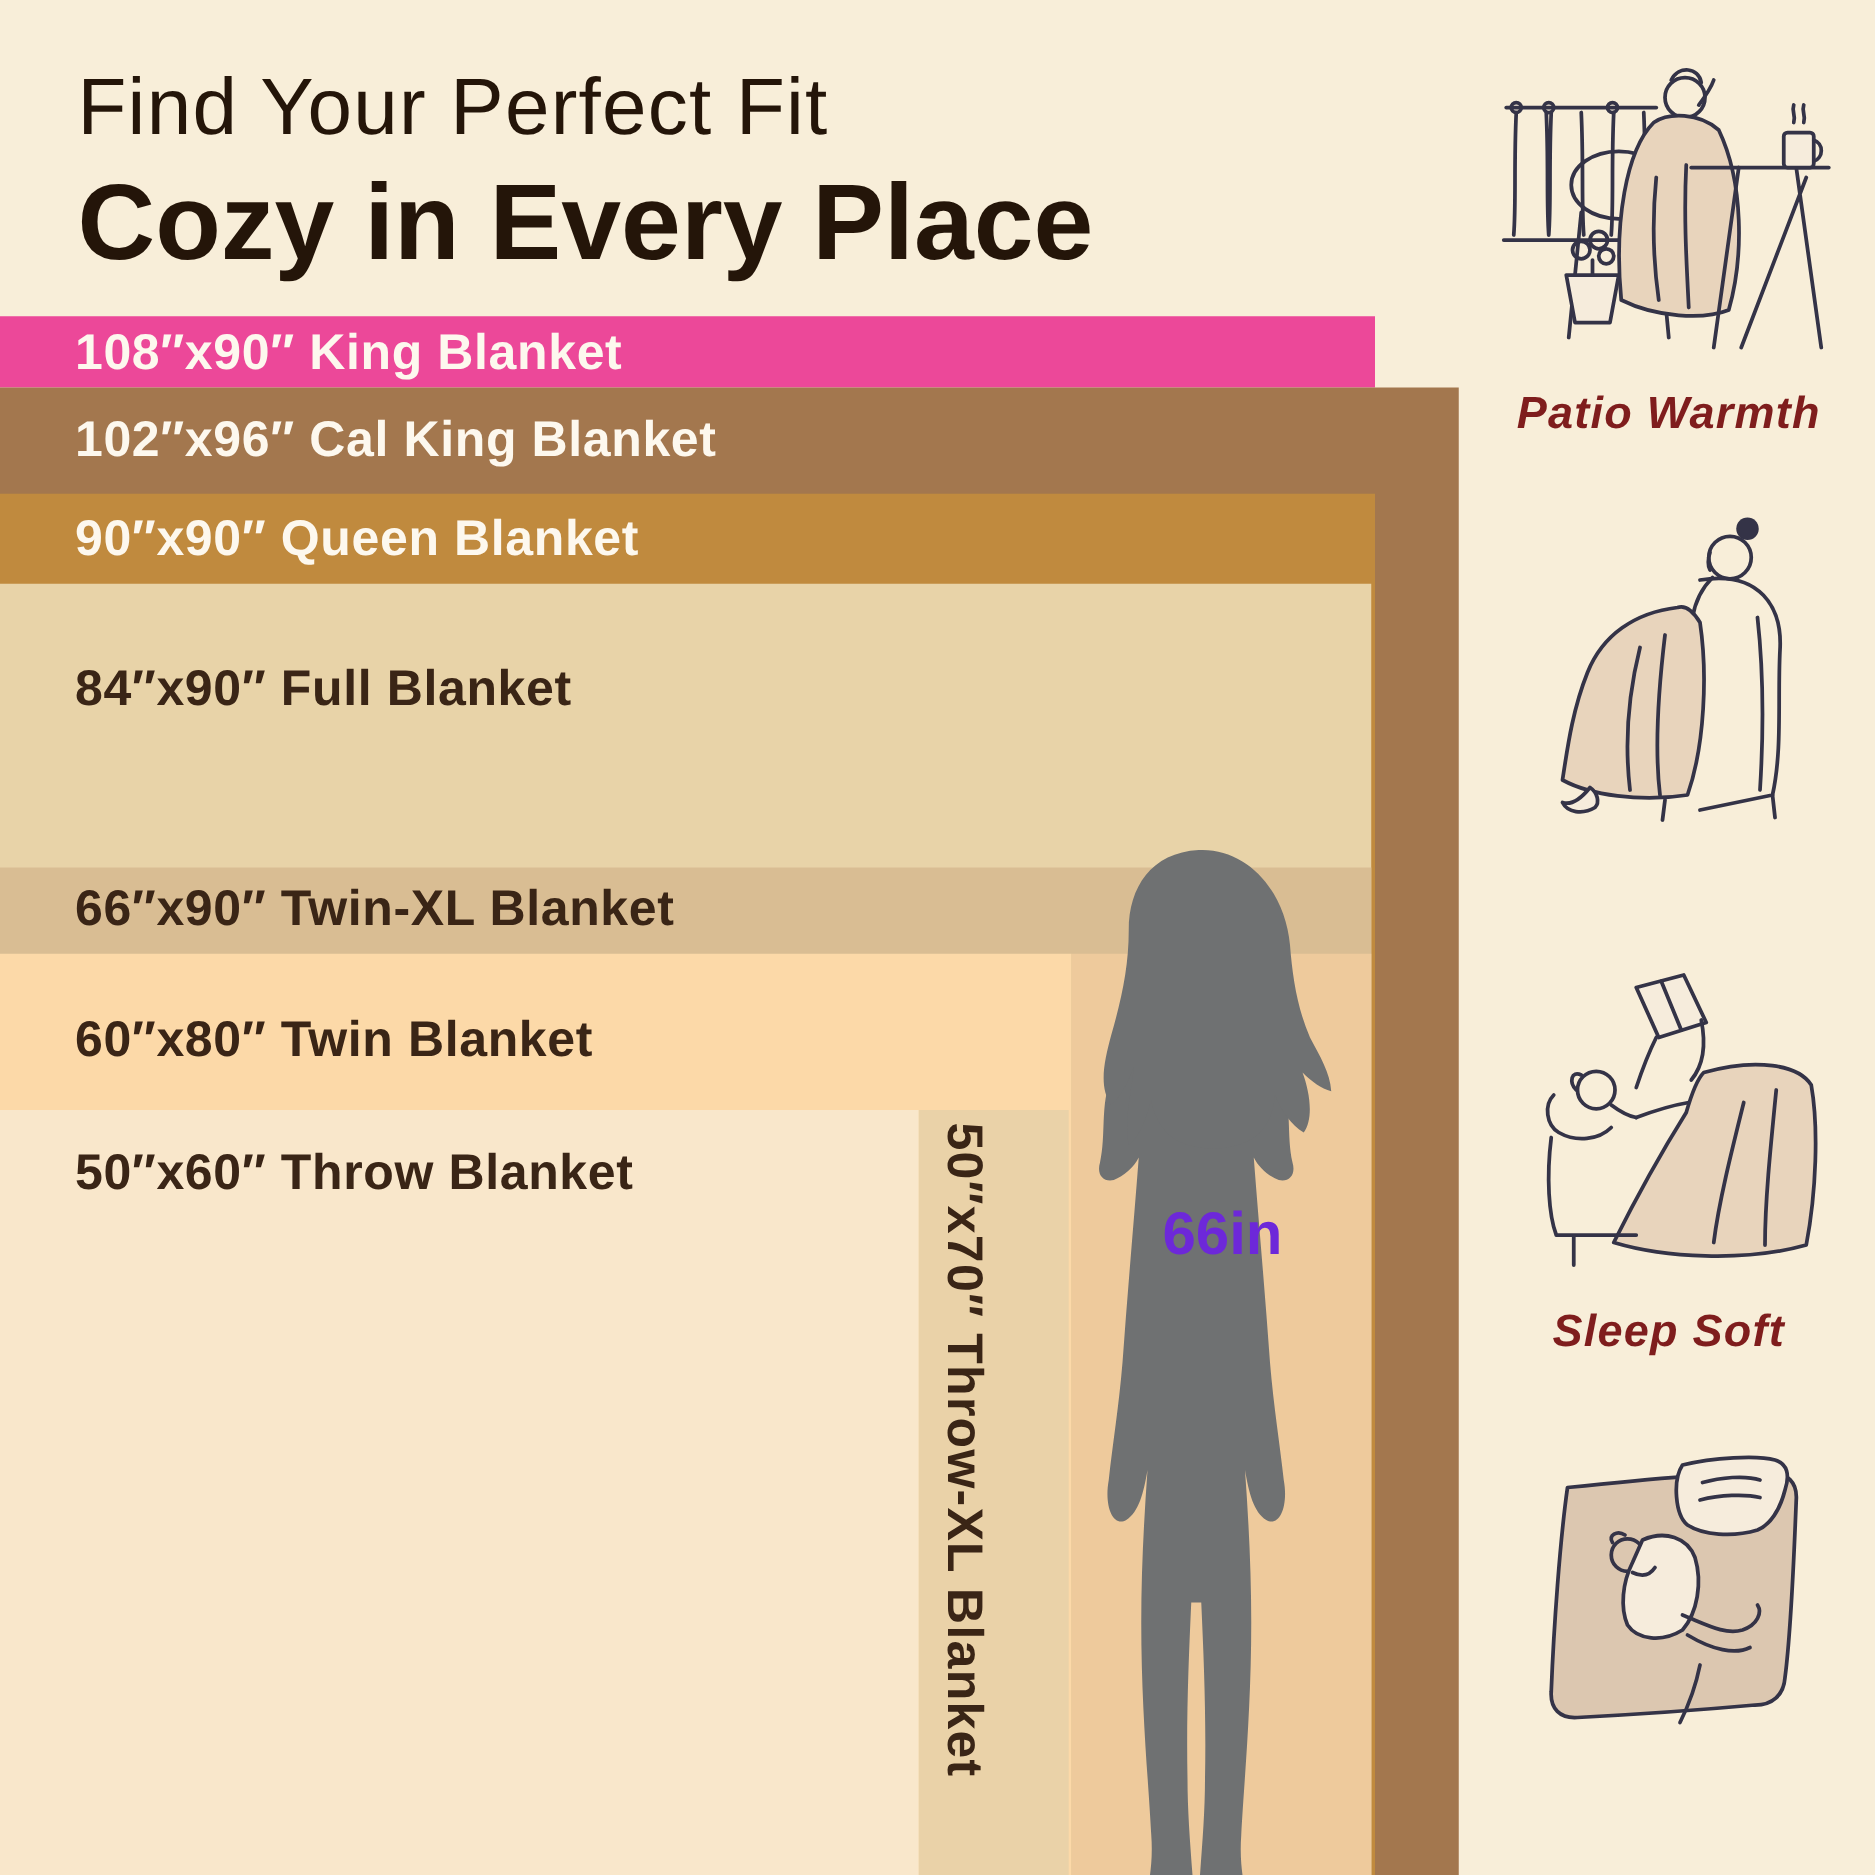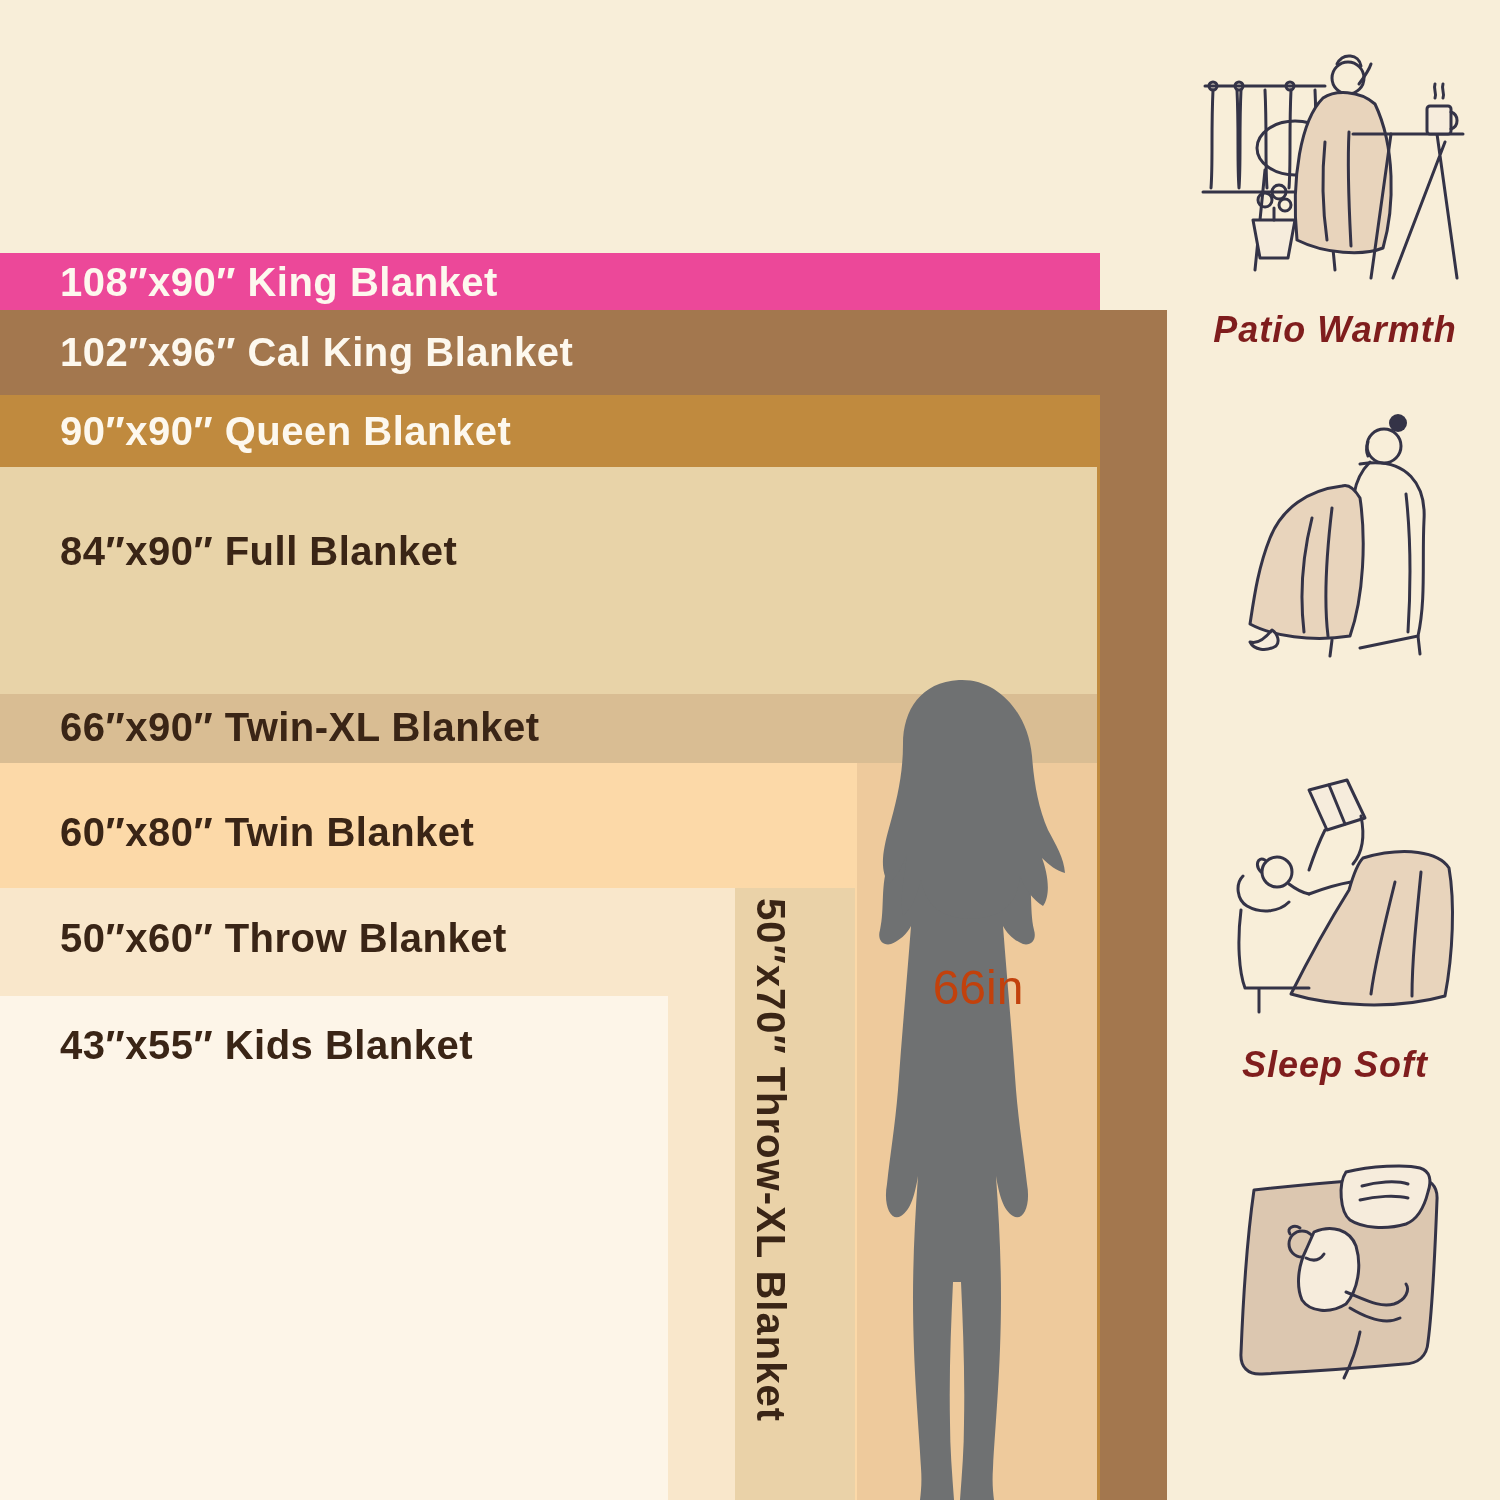--- a/index.html
+++ b/index.html
@@ -36,21 +36,21 @@
   #band-kids .bandlabel{top:25px;}
 
   
   #vlabel{position:absolute;left:800px;top:898px;width:560px;height:58px;
           transform:rotate(90deg);transform-origin:0 0;
           font-size:40px;font-weight:700;letter-spacing:1px;line-height:58px;color:#3a2516;white-space:nowrap;}
 
   
   #figure{position:absolute;left:845px;top:678px;width:250px;height:822px;}
   #height-label{position:absolute;left:908px;top:960px;width:140px;text-align:center;
-                font-size:48px;font-weight:400;color:#c2410c;}
+                font-size:48px;font-weight:700;color:#6d28d9;}
 
   
   .fig{position:absolute;left:1170px;width:330px;}
   .fig svg{display:block;margin:0 auto;}
   #fig-patio{top:42px;}
   #fig-sofa {top:398px;}
   #fig-sleep{top:772px;}
   #fig-sheet{top:1162px;}
   .caption{position:absolute;left:1170px;width:330px;text-align:center;
            font-size:36px;font-weight:700;font-style:italic;letter-spacing:1px;color:#7f1d1d;line-height:44px;}
@@ -62,20 +62,24 @@
   .ink{stroke:#343347;stroke-width:3;fill:none;stroke-linecap:round;stroke-linejoin:round;}
   .blanketfill{fill:#e8d4bc;stroke:#343347;stroke-width:3;stroke-linejoin:round;}
   .palefill{fill:#f6ecdc;stroke:#343347;stroke-width:3;stroke-linejoin:round;}
   .mattress{fill:#dcc7b0;stroke:#343347;stroke-width:3;stroke-linejoin:round;}
 </style>
 </head>
 <body>
 
 <div id="canvas">
 
+  <div id="title">
+    <div class="t1">Find Your Perfect Fit</div>
+    <div class="t2">Cozy in Every Place</div>
+  </div>
 
   <div class="band" id="band-king">
     <div class="bandlabel light">108″x90″ King Blanket</div>
   </div>
   <div class="band" id="band-calking">
     <div class="bandlabel light">102″x96″ Cal King Blanket</div>
   </div>
   <div class="band" id="band-queen">
     <div class="bandlabel light">90″x90″ Queen Blanket</div>
   </div>
@@ -86,23 +90,20 @@
     <div class="bandlabel">66″x90″ Twin-XL Blanket</div>
   </div>
   <div class="band" id="backdrop"></div>
   <div class="band" id="band-twin">
     <div class="bandlabel">60″x80″ Twin Blanket</div>
   </div>
   <div class="band" id="band-throw">
     <div class="bandlabel">50″x60″ Throw Blanket</div>
   </div>
   <div class="band" id="strip-throwxl"></div>
-  <div class="band" id="band-kids">
-    <div class="bandlabel">43″x55″ Kids Blanket</div>
-  </div>
   <div id="vlabel">50″x70″ Throw-XL Blanket</div>
 
   <svg id="figure" viewBox="0 0 250 822" preserveAspectRatio="none">
     <path fill="#6f7172" d="M92,148 C70,154 50,164 44,184 C35,206 40,230 35,252 C32,262 38,268 46,266 C54,263 62,256 66,248 C62,300 57,356 53,412 C50,448 45,478 42,506 C38,528 46,544 56,538 C66,532 70,516 73,498 C70,540 68,580 68,620 C68,690 74,750 76,790 C77,804 76,814 75,822 L109,822 C107,795 105,770 105,745 C104,695 106,648 108,604 L116,604 C118,648 120,695 119,745 C119,770 117,795 115,822 L149,822 C148,814 147,804 148,790 C150,750 156,690 156,620 C156,580 154,540 151,498 C154,516 158,532 168,538 C178,544 186,528 182,506 C179,478 174,448 171,412 C167,356 162,300 158,248 C162,256 170,263 178,266 C186,268 192,262 189,252 C184,230 189,206 180,184 C174,164 154,154 132,148 C120,140 104,140 92,148 Z"></path>
     <path fill="#6f7172" d="M114,2 C76,4 58,32 58,66 C58,96 52,122 44,150 C38,172 34,192 44,206 C52,199 57,188 62,176 C60,198 54,218 58,238 C67,231 72,217 76,202 C79,219 88,231 100,236 C122,245 150,241 163,228 C170,221 174,210 175,198 C180,211 188,222 198,228 C206,217 203,196 197,180 C204,187 212,193 220,195 C219,180 211,167 203,152 C193,129 189,104 187,78 C183,34 152,0 114,2 Z"></path>
   </svg>
   <div id="height-label">66in</div>
 
   <div class="fig" id="fig-patio">
     <svg width="280" height="252" viewBox="0 0 280 252">

